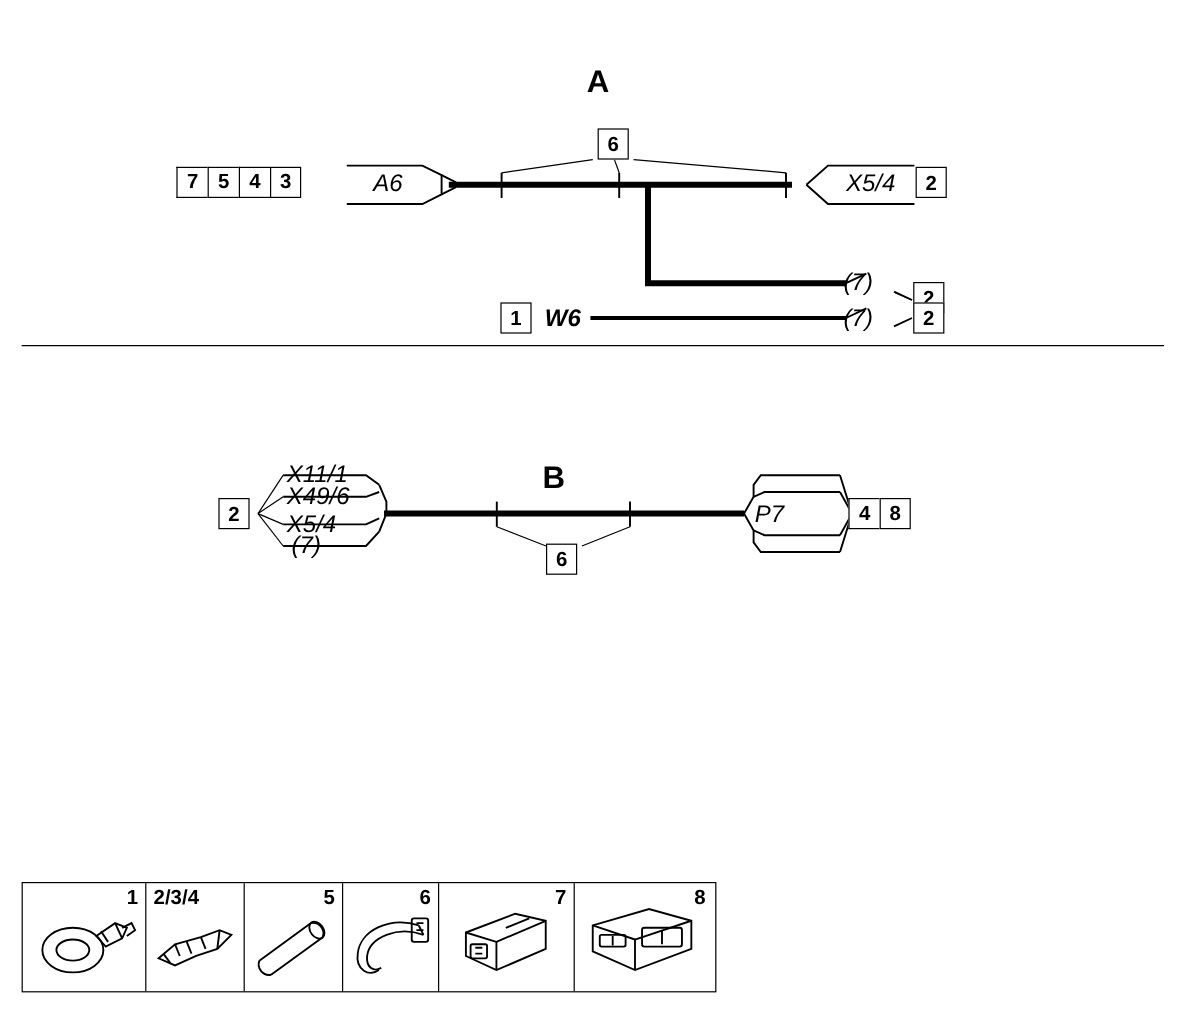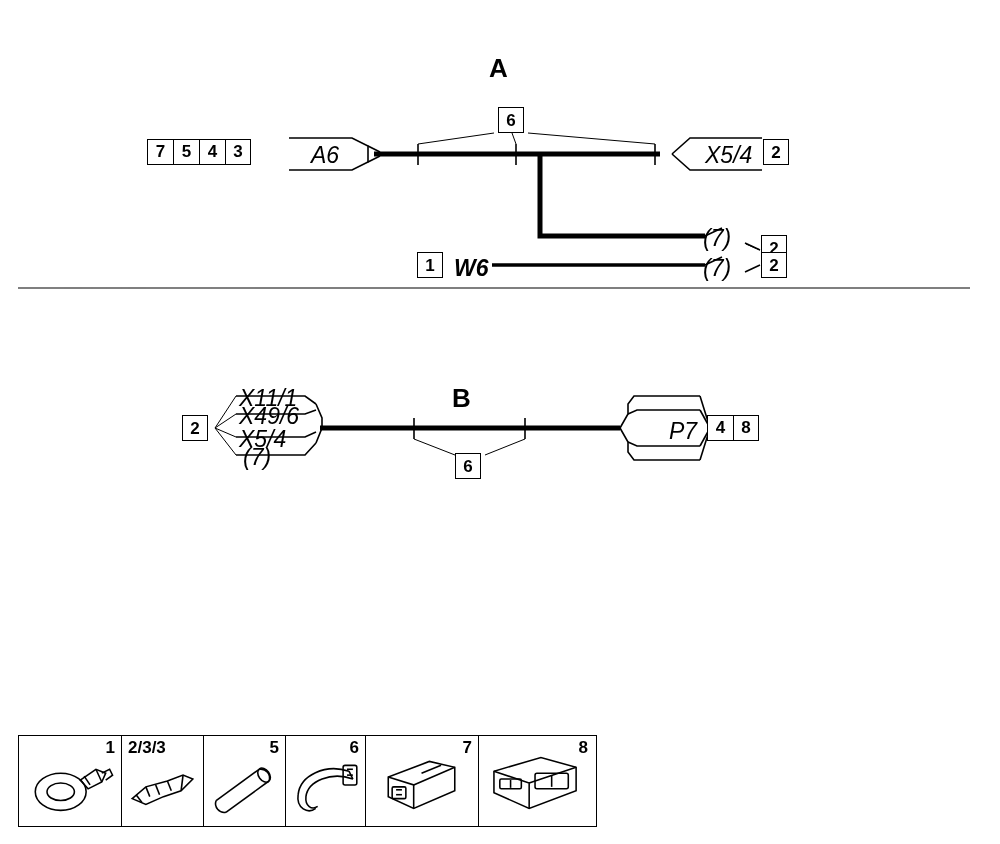--- a/index.html
+++ b/index.html
@@ -58,21 +58,21 @@
     align-items: center;
     justify-content: center;
     font-weight: bold;
     font-size: 17px;
   }
   .numgroup .cell:last-child { border-right-width: 1.6px; }
 
   .ital {
     position: absolute;
     font-style: italic;
-    font-size: 23px;
+    font-size: 20px;
     white-space: nowrap;
     font-family: "Liberation Sans", sans-serif;
   }
   .letter {
     position: absolute;
     font-weight: bold;
     font-size: 26px;
     font-family: "Liberation Sans", sans-serif;
   }
 
@@ -203,21 +203,21 @@
 
   <div class="numbox" style="left:182px; top:415px; width:26px; height:26px;">2</div>
 
   <div class="ital" style="left:239px; top:385px;font-style:italic;">X11/1</div>
   <div class="ital" style="left:239px; top:403px;">X49/6</div>
   <div class="ital" style="left:239px; top:426px;">X5/4</div>
   <div class="ital" style="left:243px; top:444px;">(7)</div>
 
   <div class="numbox" style="left:455px; top:453px; width:26px; height:26px;">6</div>
 
-  <div class="ital" style="left:669px; top:418px;">P7</div>
+  <div class="ital" style="left:629px; top:418px;">P7</div>
   <div class="numgroup" style="left:707px; top:415px;">
     <div class="cell">4</div>
     <div class="cell">8</div>
   </div>
 
   <div id="legend">
 
     <div class="lcell" style="width:103px;">
       <div class="lnum">1</div>
       <svg class="lart" viewBox="0 0 103 92">
@@ -226,21 +226,21 @@
           <ellipse cx="42" cy="57" rx="14" ry="9"></ellipse>
           <path d="M62 45 L78 34 L88 38 L84 47 L70 54 Z"></path>
           <path d="M78 34 L84 47"></path>
           <path d="M66 41 L72 50"></path>
           <path d="M84 38 L92 34 L95 40 L88 45"></path>
         </g>
       </svg>
     </div>
 
     <div class="lcell" style="width:82px;">
-      <div class="lnum" style="left:6px; right:auto;">2/3/3</div>
+      <div class="lnum" style="left:6px; right:auto;">2/3/4</div>
       <svg class="lart" viewBox="0 0 82 92">
         <g fill="none" stroke="#000" stroke-width="1.6">
           <path d="M10 64 L24 52 L46 46 L62 40 L72 44 L60 56 L42 62 L24 70 Z"></path>
           <path d="M24 52 L28 62"></path>
           <path d="M46 46 L50 56"></path>
           <path d="M62 40 L60 56"></path>
           <path d="M14 60 L20 68"></path>
           <path d="M34 50 L38 60"></path>
         </g>
       </svg>

